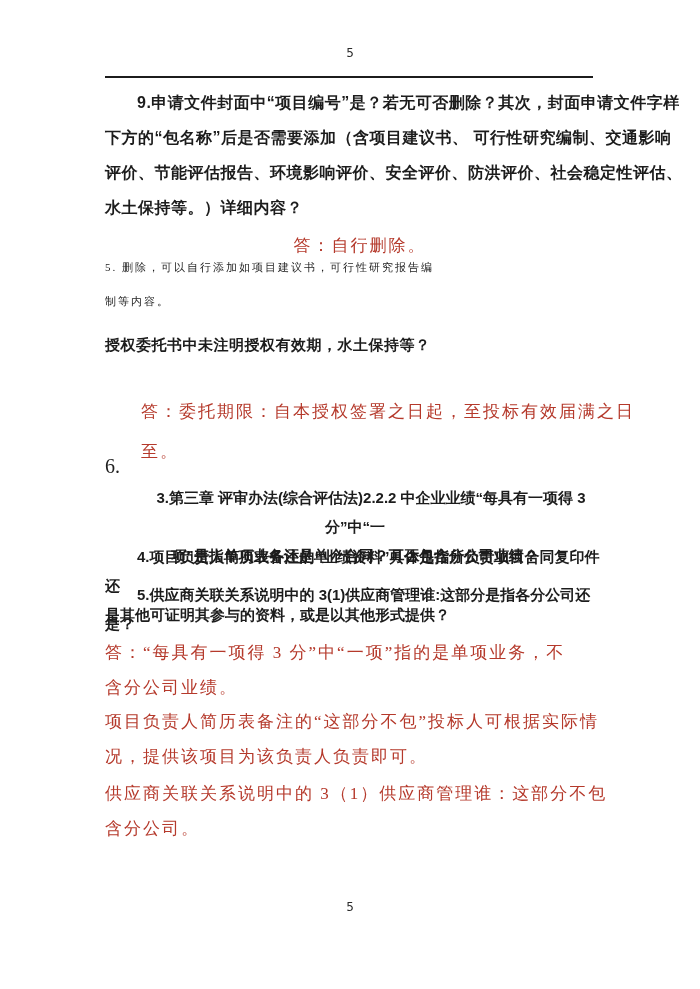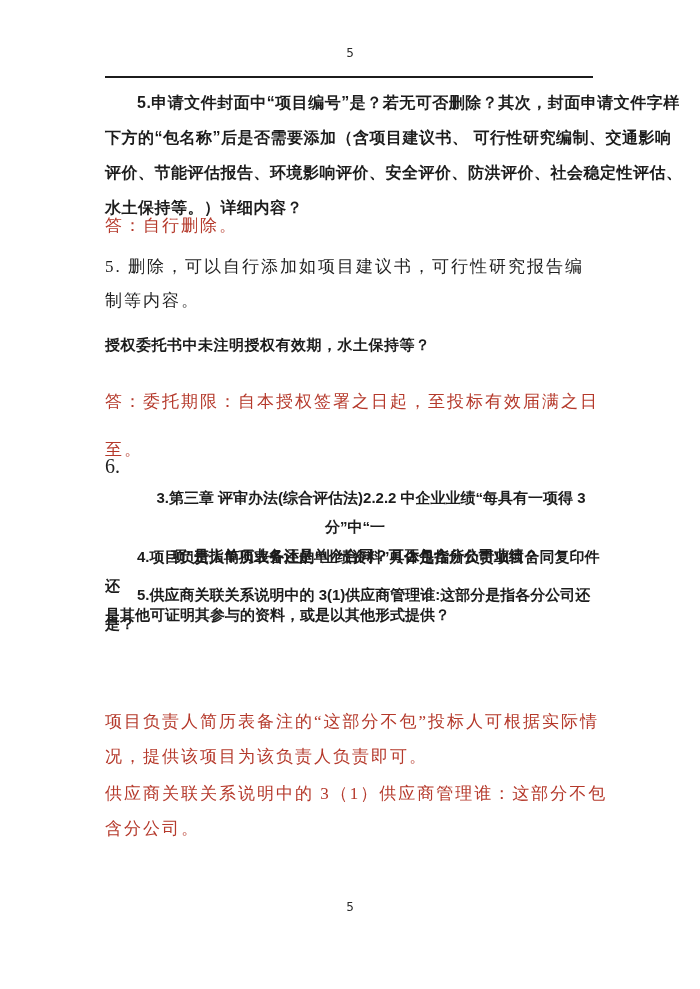--- a/index.html
+++ b/index.html
@@ -37,46 +37,46 @@
   .q1{top:85px;width:585px;font-size:16px;line-height:35px;letter-spacing:0.5px;text-indent:32px;}
   .qauth{top:330px;width:585px;font-size:15px;line-height:30px;letter-spacing:0.5px;}
   .q3{top:483px;width:500px;font-size:15px;line-height:29px;text-indent:32px;text-align:center;}
   .q4{top:542px;width:500px;font-size:15px;line-height:29px;text-indent:32px;}
   .q5{top:580px;width:510px;font-size:15px;line-height:29px;text-indent:32px;}
   
   .song{
     font-family:"Liberation Serif","DejaVu Serif",serif;
     font-weight:400;
   }
-  .item5{top:250px;width:510px;font-size:17px;line-height:34px;letter-spacing:2px;color:#1f1f1f;}
+  .item5{top:250px;width:510px;font-size:11px;line-height:34px;letter-spacing:2px;color:#1f1f1f;}
   .num6{top:451px;width:100px;font-size:20px;line-height:30px;color:#1f1f1f;}
   
   .ans{
     font-family:"Liberation Serif","DejaVu Serif",serif;
     font-weight:400;
     color:#b5392b;
     letter-spacing:2px;
     font-size:17px;
   }
-  .ans1{top:208px;width:510px;line-height:35px;}
-  .ans2{top:378px;width:510px;line-height:48px;}
+  .ans1{top:228px;width:510px;line-height:35px;text-align:center;}
+  .ans2{top:392px;width:510px;line-height:40px;margin-left:36px;}
   .ans3a{top:635px;width:510px;line-height:35px;}
   .ans3b{top:704px;width:510px;line-height:35px;}
   .ans3c{top:776px;width:515px;line-height:35px;}
 </style>
 </head>
 <body>
 
 <div class="page">
 
   <div class="pagenum top">5</div>
 
   <div class="header-rule"></div>
 
-  <div class="para q q1">5.申请文件封面中“项目编号”是？若无可否删除？其次，封面申请文件字样
+  <div class="para q q1">9.申请文件封面中“项目编号”是？若无可否删除？其次，封面申请文件字样
 下方的“包名称”后是否需要添加（含项目建议书、 可行性研究编制、交通影响
 评价、节能评估报告、环境影响评价、安全评价、防洪评价、社会稳定性评估、
 水土保持等。）详细内容？</div>
 
   <div class="para ans ans1">答：自行删除。</div>
 
   <div class="para song item5">5. 删除，可以自行添加如项目建议书，可行性研究报告编
 制等内容。</div>
 
   <div class="para q qauth">授权委托书中未注明授权有效期，水土保持等？</div>
@@ -87,20 +87,22 @@
   <div class="para song num6">6.</div>
 
   <div class="para q q3">3.第三章 评审办法(综合评估法)2.2.2 中企业业绩“每具有一项得 3 分”中“一
 项”是指单项业务还是单个合同？可否包含分公司业绩？</div>
 
   <div class="para q q4">4.项目负责人简历表备注的“业绩资料”具体是指所负责项目合同复印件还
 是其他可证明其参与的资料，或是以其他形式提供？</div>
 
   <div class="para q q5">5.供应商关联关系说明中的 3(1)供应商管理谁:这部分是指各分公司还是？</div>
 
+  <div class="para ans ans3a">答：“每具有一项得 3 分”中“一项”指的是单项业务，不
+含分公司业绩。</div>
 
   <div class="para ans ans3b">项目负责人简历表备注的“这部分不包”投标人可根据实际情
 况，提供该项目为该负责人负责即可。</div>
 
   <div class="para ans ans3c">供应商关联关系说明中的 3（1）供应商管理谁：这部分不包
 含分公司。</div>
 
   <div class="pagenum bottom">5</div>
 
 </div>

